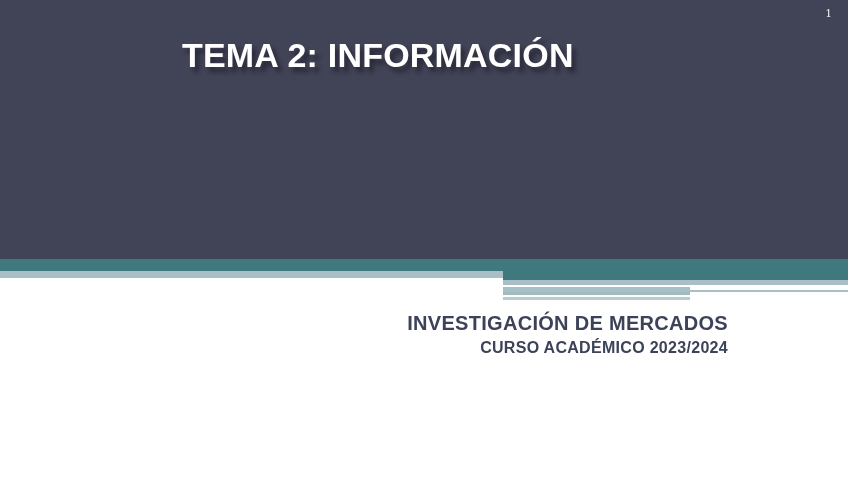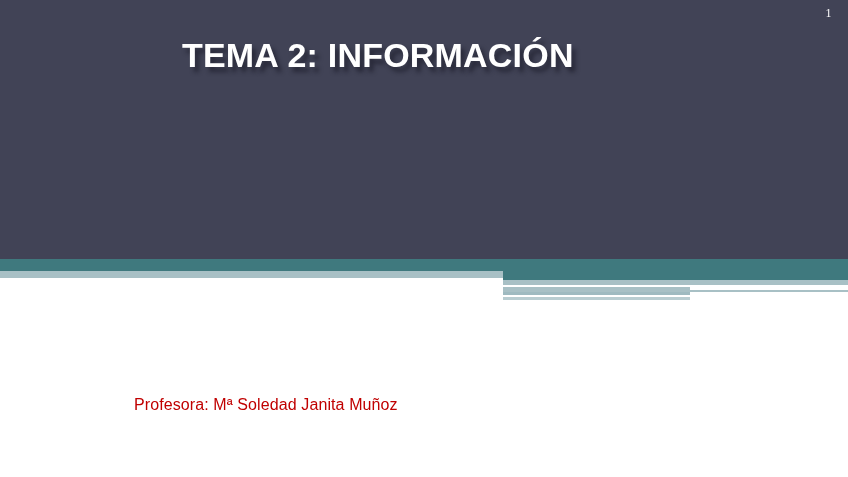--- a/index.html
+++ b/index.html
@@ -134,16 +134,19 @@
     <span class="stripe-r1"></span>
     <span class="stripe-r2"></span>
     <span class="stripe-r3"></span>
     <span class="stripe-r4"></span>
     <span class="stripe-r5"></span>
     <span class="stripe-r6"></span>
     <span class="stripe-r7"></span>
     <span class="stripe-r8"></span>
   </div>
 
+  <div class="subtitle-group">
+    <div class="subtitle-main">INVESTIGACIÓN DE MERCADOS</div>
+    <div class="subtitle-sub">CURSO ACADÉMICO 2023/2024</div>
+  </div>
 
-  <div class="professor">Profesora: Mª Soledad Janita Muñoz</div>
 
 </div>
 
 </body></html>

